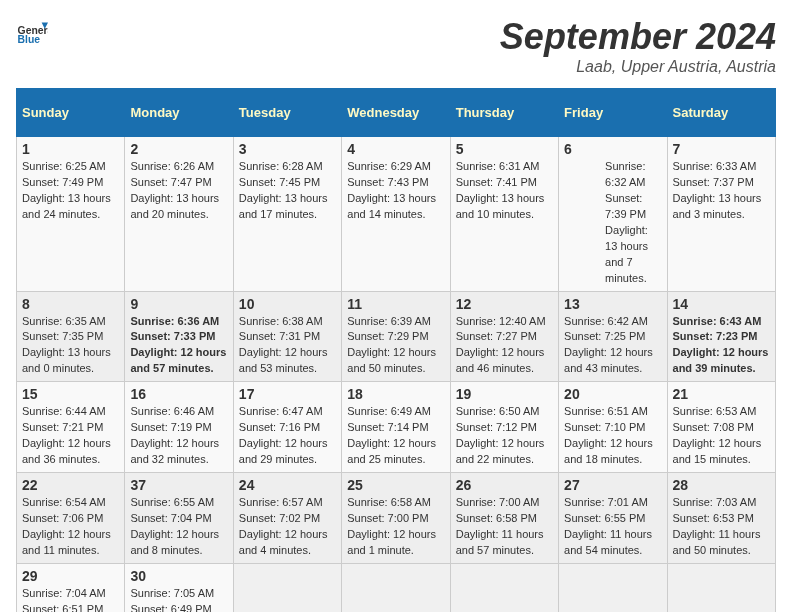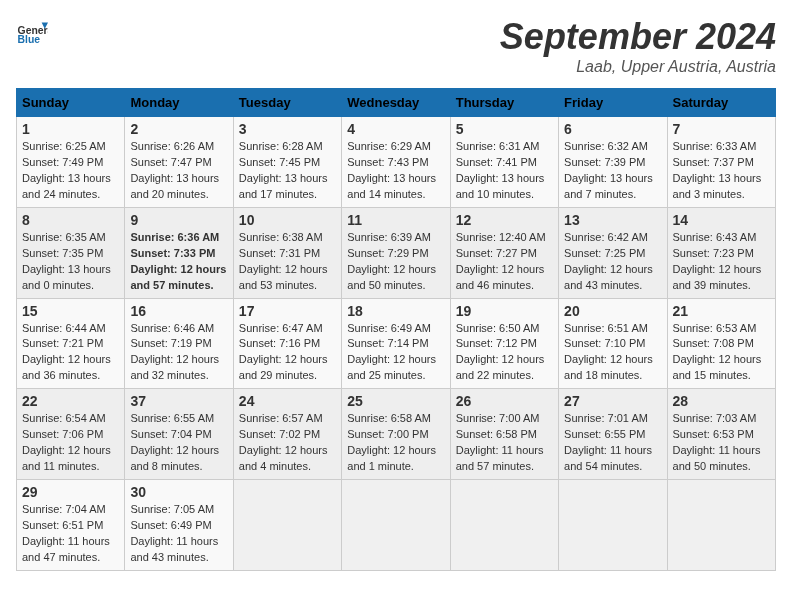--- a/index.html
+++ b/index.html
@@ -29,23 +29,23 @@
     .month-title { font-size: 36px; font-weight: bold; color: #333; }
     .location-title { font-size: 16px; color: #555; }
 
     .calendar {
       width: 100%;
       border-collapse: collapse;
       font-size: 11px;
     }
     .calendar th {
       background-color: #1a6faf;
-      color: #000000;
+      color: #fef9c3;
       text-align: left;
-      padding: 6px 5px;
+      padding: 16px 5px;
       font-size: 13px;
       font-weight: bold;
       border: 1px solid #1a6faf;
     }
     .calendar td {
       vertical-align: top;
       border: 1px solid #ccc;
       padding: 4px 5px;
       width: 108px;
       min-height: 80px;
@@ -132,21 +132,21 @@
         </td>
         <td>
           <span class="day-num">5</span>
           <div class="day-info" style="white-space: pre-line;">Sunrise: 6:31 AM
 Sunset: 7:41 PM
 Daylight: 13 hours
 and 10 minutes.</div>
         </td>
         <td>
           <span class="day-num">6</span>
-          <div class="day-info" style="white-space: pre-line;">Sunrise: 6:32 AM
+          <div class="day-info" style="white-space: pre-line; margin-left: 41px;">Sunrise: 6:32 AM
 Sunset: 7:39 PM
 Daylight: 13 hours
 and 7 minutes.</div>
         </td>
         <td>
           <span class="day-num">7</span>
           <div class="day-info" style="white-space: pre-line;">Sunrise: 6:33 AM
 Sunset: 7:37 PM
 Daylight: 13 hours
 and 3 minutes.</div>
@@ -190,21 +190,21 @@
         </td>
         <td>
           <span class="day-num">13</span>
           <div class="day-info" style="white-space: pre-line;">Sunrise: 6:42 AM
 Sunset: 7:25 PM
 Daylight: 12 hours
 and 43 minutes.</div>
         </td>
         <td>
           <span class="day-num">14</span>
-          <div class="day-info" style="white-space: pre-line;">Sunrise: 6:43 AM
+          <div class="day-info" style="white-space: pre-line; font-weight: bold;">Sunrise: 6:43 AM
 Sunset: 7:23 PM
 Daylight: 12 hours
 and 39 minutes.</div>
         </td>
       </tr>
       <tr>
         <td>
           <span class="day-num">15</span>
           <div class="day-info" style="white-space: pre-line;">Sunrise: 6:44 AM
 Sunset: 7:21 PM

